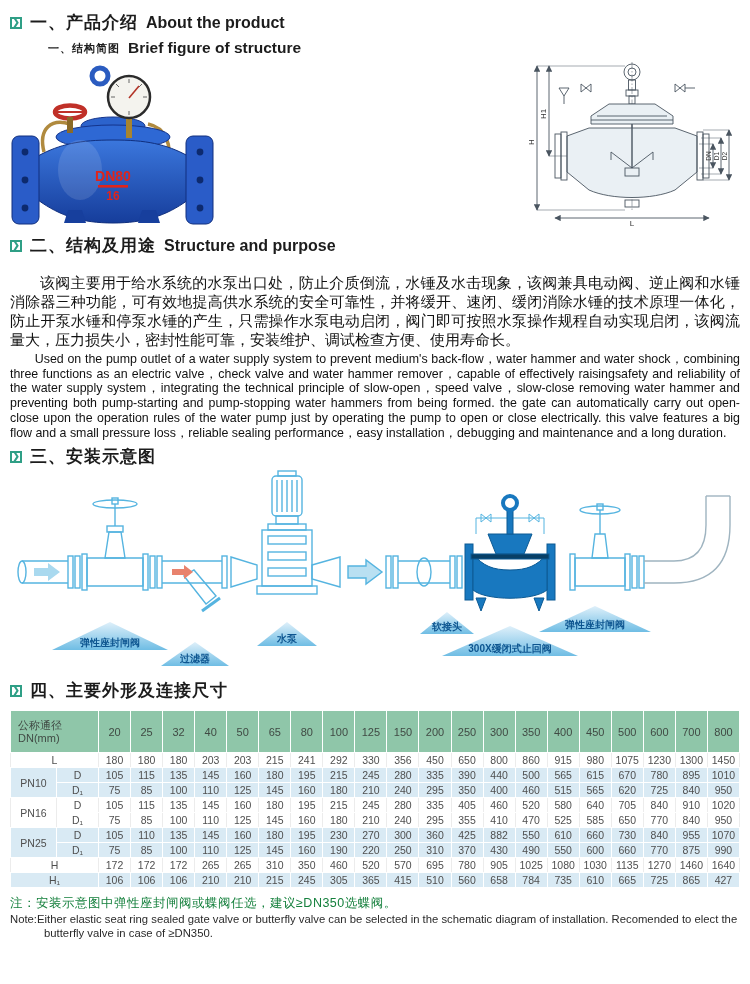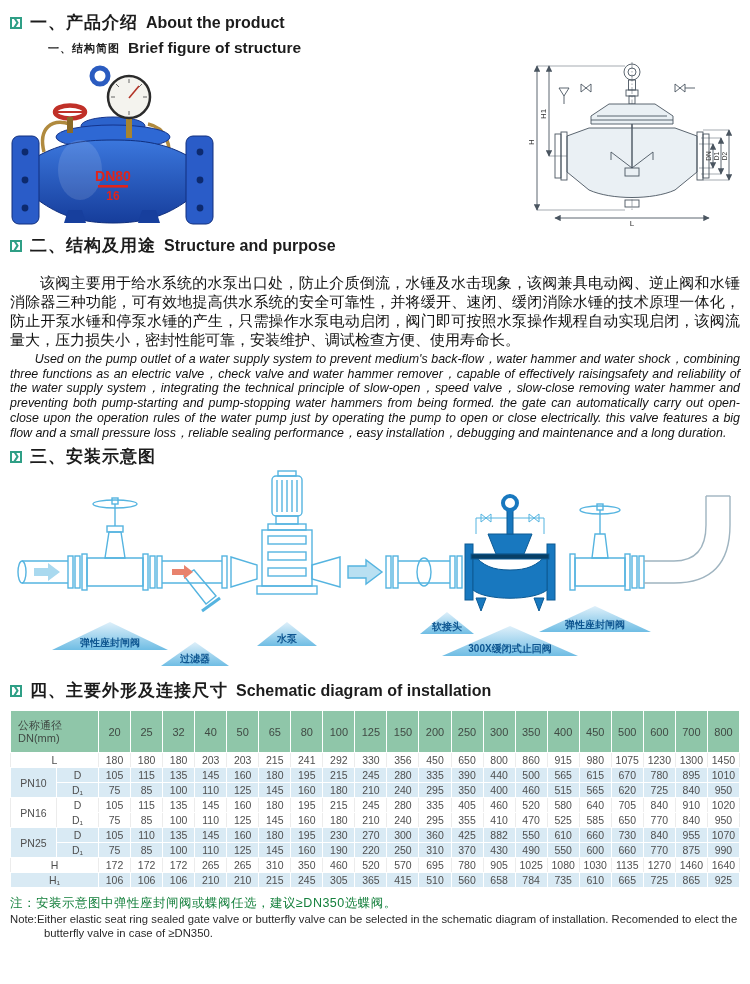--- a/index.html
+++ b/index.html
@@ -15,21 +15,21 @@
   .icon-box {
     width:12px; height:12px; border:2px solid #2f9f86; color:#2f9f86;
     display:inline-flex; align-items:center; justify-content:center;
     font-size:9px; font-weight:bold; line-height:1; flex:0 0 auto;
   }
   .sub { margin-left:38px; }
   .sub .zh { font-size:11px; }
   .sub .en { font-size:15.5px; }
   .figure-row { display:flex; justify-content:space-between; align-items:center; gap:46px; margin:2px 0 0 0; height:170px; }
   p.para-zh { font-size:15px; line-height:19px; text-align:justify; text-indent:2em; margin:16px 0 2px 0; color:#111; }
-  p.para-en { font-size:12.4px; line-height:14.7px; text-align:justify; text-indent:2em; margin:3px 0 2px 0; color:#111;font-style:italic; }
+  p.para-en { font-size:12.4px; line-height:14.7px; text-align:justify; text-indent:2em; margin:3px 0 2px 0; color:#111; }
   .diagram-wrap { height:204px; margin:0; }
   table.dims { border-collapse:collapse; table-layout:fixed; width:730px; margin-top:8px; font-size:10.5px; color:#4f4f4f; }
   table.dims th, table.dims td { padding:0; text-align:center; font-weight:normal; height:15px; border:1px solid #ffffff; }
   table.dims thead th { background:#8fc6a9; color:#404a44; height:42px; font-size:11px; }
   table.dims thead th.corner { white-space:pre-line; text-align:left; padding-left:7px; line-height:13px; }
   tr.shade th, tr.shade td { background:#d9eaf4; }
   tr.plain th, tr.plain td { background:#ffffff; border:1px solid #ececec; border-top:1px solid #fff; border-bottom:1px solid #fff; }
   table.dims th.grp, table.dims th.rl { color:#4f4f4f; }
   .note-zh { font-size:12.5px; margin:7px 0 1px 0; color:#15803d; letter-spacing:0.5px; }
   .note-en { font-size:11.3px; line-height:13.5px; color:#2a2a2a; padding-left:34px; text-indent:-34px; margin:0; }
@@ -274,21 +274,20 @@
     <text x="500" y="182" text-anchor="middle" font-size="10" font-weight="bold" fill="#0d5590">300X缓闭式止回阀</text>
     <polygon points="529,162 585,136 641,162" fill="url(#tg)"></polygon>
     <text x="585" y="158" text-anchor="middle" font-size="10" font-weight="bold" fill="#0d5590">弹性座封闸阀</text>
   </g>
 </svg>
 </div>
 
 <div class="sec">
   <span class="icon-box">❯</span>
   <span class="zh">四、主要外形及连接尺寸</span>
-  <span class="en">Schematic diagram of installation</span>
 </div>
 
 <table class="dims">
   <colgroup>
     <col style="width:46px">
       <col style="width:42px">
     <col>
       <col>
       <col>
       <col>
@@ -537,19 +536,19 @@
         <td>415</td>
         <td>510</td>
         <td>560</td>
         <td>658</td>
         <td>784</td>
         <td>735</td>
         <td>610</td>
         <td>665</td>
         <td>725</td>
         <td>865</td>
-        <td>925</td>
+        <td>427</td>
       </tr>
     </tbody>
 </table>
 
 <p class="note-zh">注：安装示意图中弹性座封闸阀或蝶阀任选，建议≥DN350选蝶阀。</p>
 <p class="note-en">Note:Either elastic seat ring sealed gate valve or butterfly valve can be selected in the schematic diagram of installation.  Recomended to elect the butterfly valve in case of ≥DN350.</p>
 
 </body></html>

